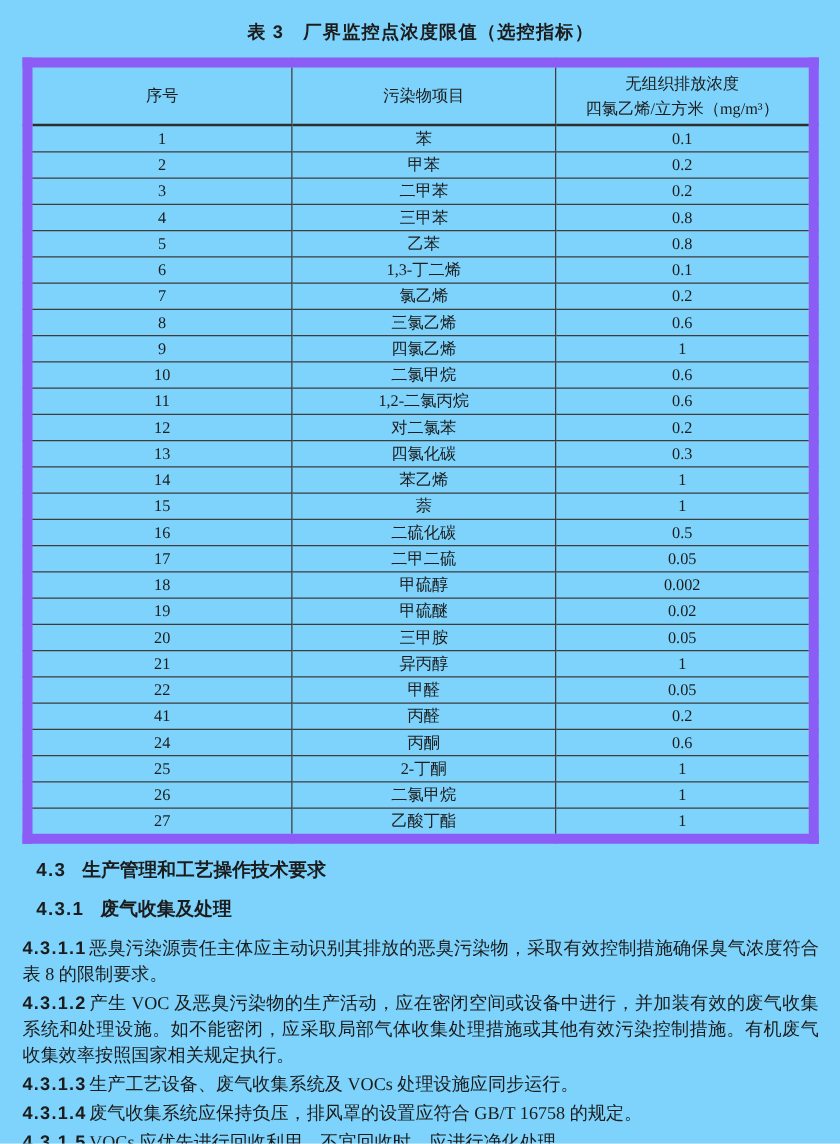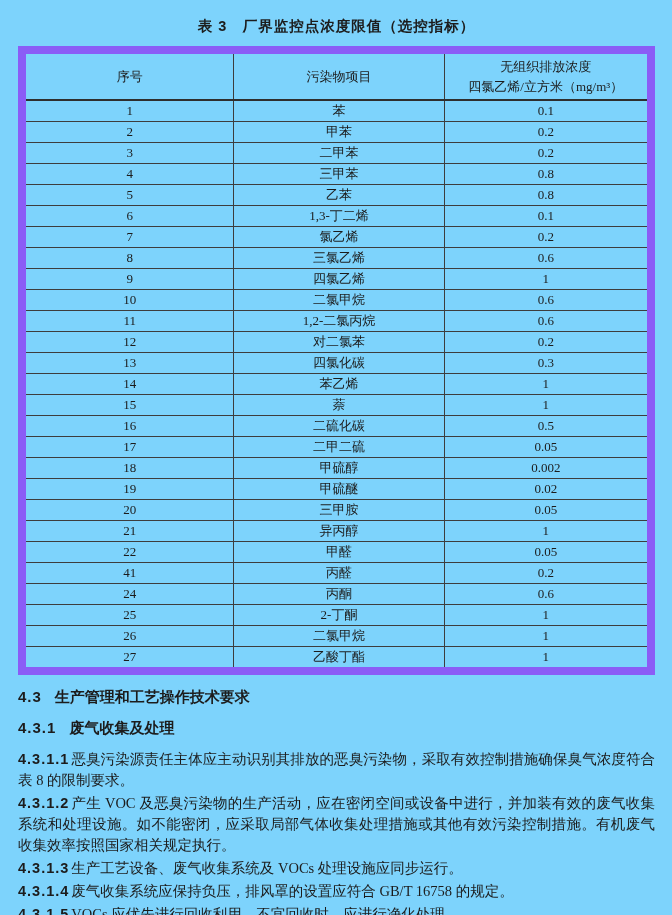--- a/index.html
+++ b/index.html
@@ -44,21 +44,21 @@
     border-bottom: 2px solid #2e2e2e;
   }
   .limits-table thead .hdr-line { line-height: 20px; }
   .limits-table col.c1 { width: 33.7%; }
   .limits-table col.c2 { width: 33.4%; }
   .limits-table col.c3 { width: 32.9%; }
   .limits-table tbody td { height: 20px; line-height: 20px; }
   .sec {
     font-family: "Liberation Sans", "DejaVu Sans", sans-serif;
     font-weight: bold;
-    margin: 0;
+    margin: 11px;
   }
   .sec-43   { font-size: 15px;   line-height: 18px; margin-top: 13px; }
   .sec-431  { font-size: 15px; line-height: 18px; margin-top: 13px; }
   .sec .sec-num { margin-right: 13px; letter-spacing: 1px; }
   .clauses { margin-top: 12px; }
   .clause {
     font-size: 14.5px;
     line-height: 21px;
     text-align: justify;
     margin: 0 0 2px 0;

